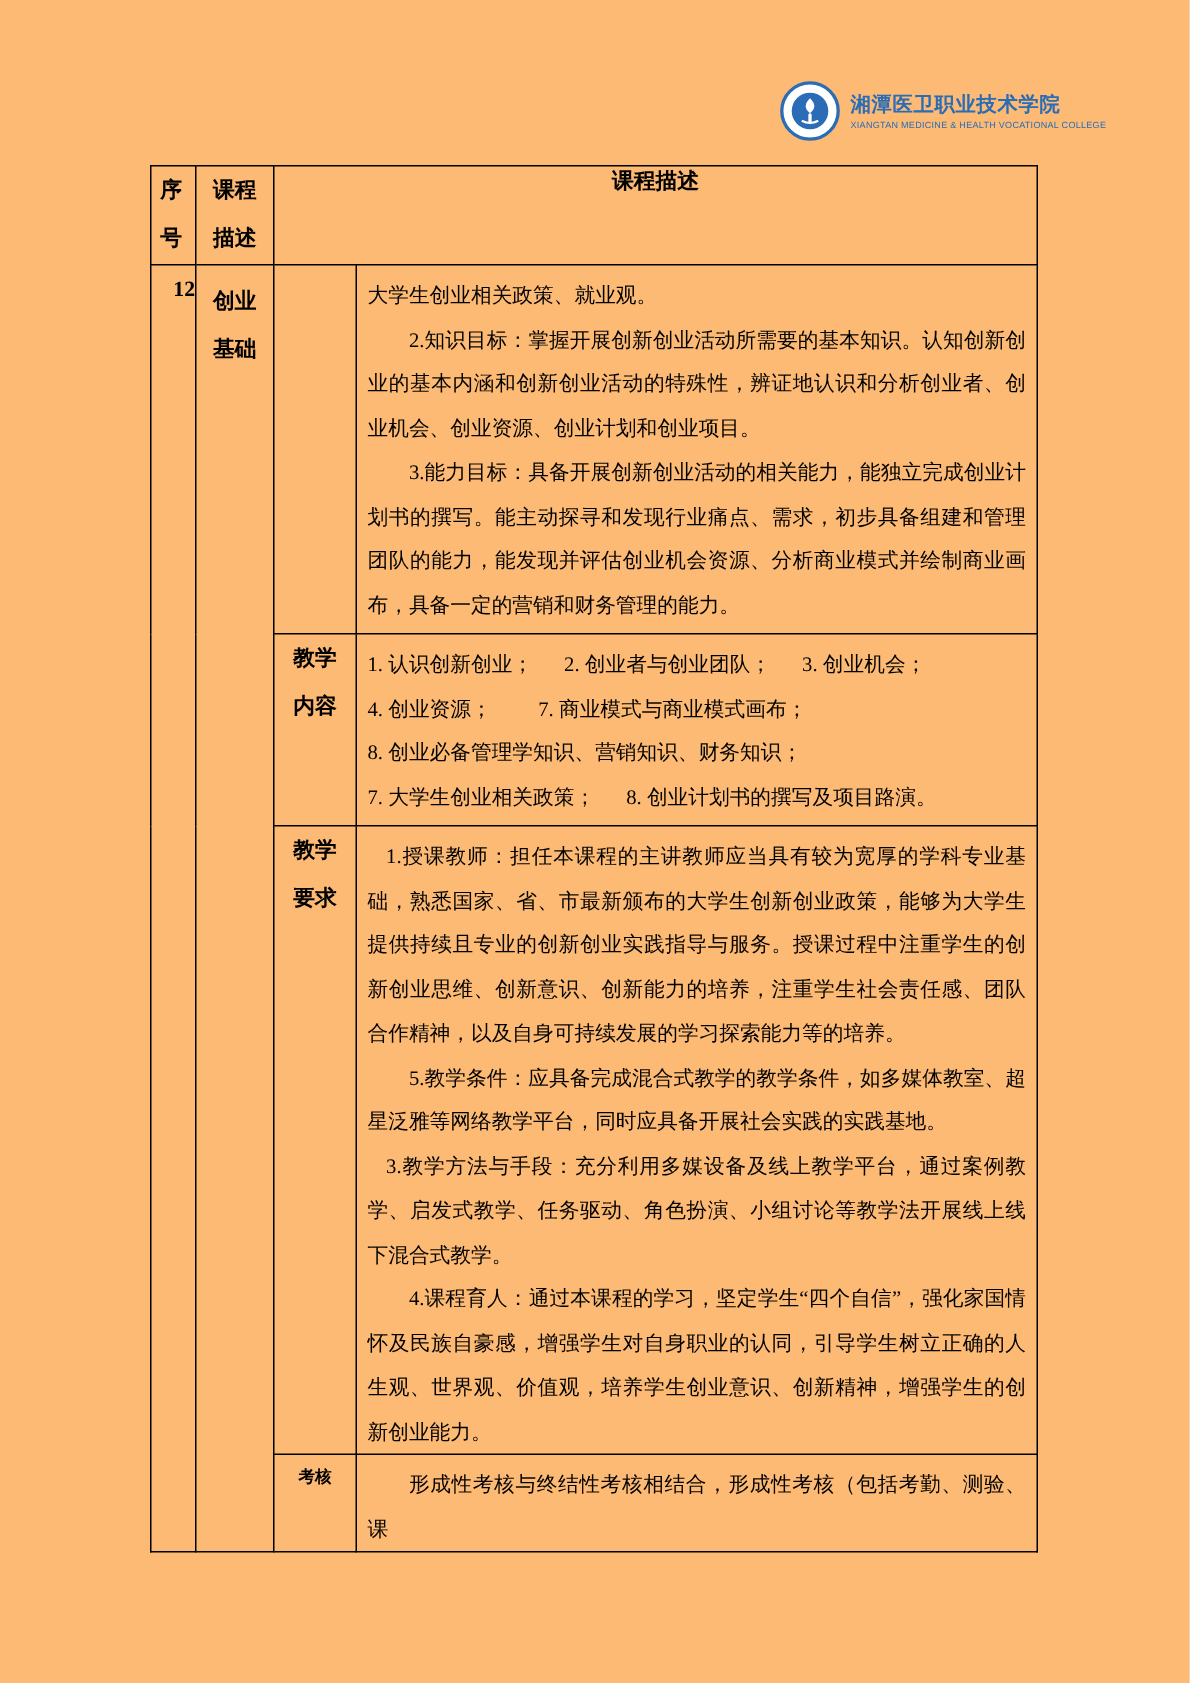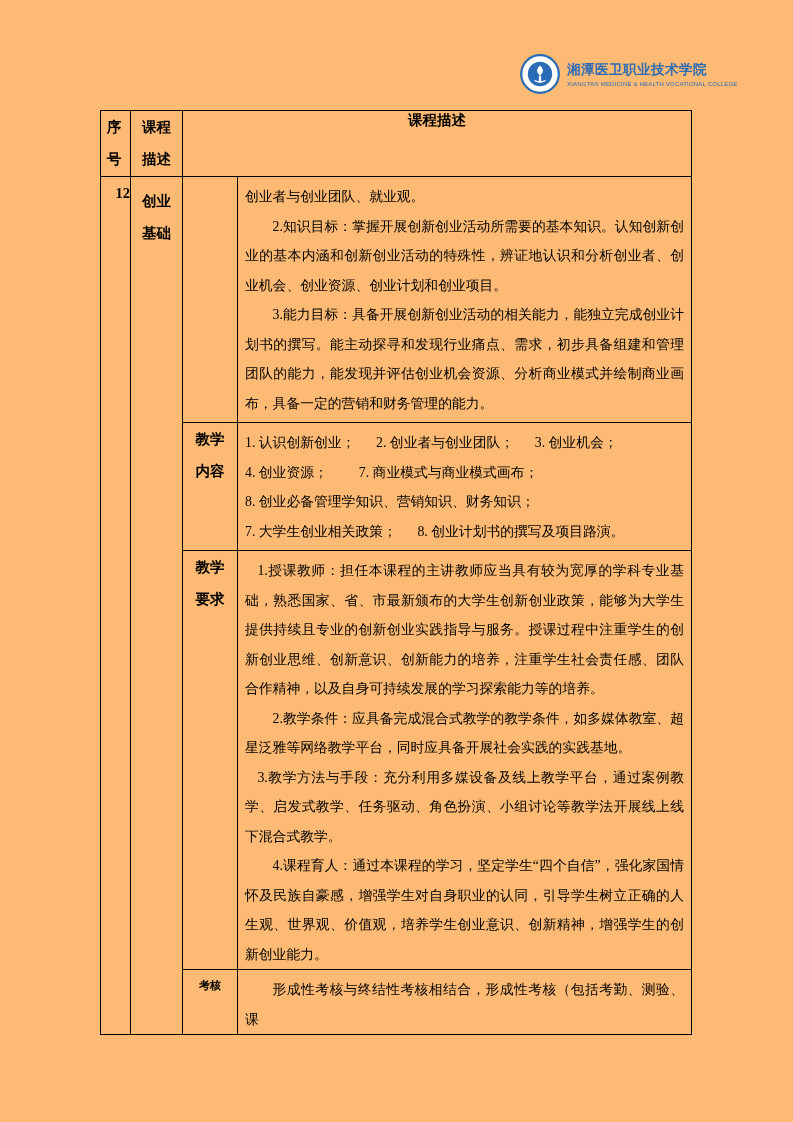--- a/index.html
+++ b/index.html
@@ -95,21 +95,21 @@
       <td class="c-head c-desc-head" colspan="2">课程描述</td>
     </tr>
 
     <tr class="r-over">
       <td class="c-no" rowspan="4">12</td>
       <td class="c-name" rowspan="4">
         <div class="stack2">创业基础</div>
       </td>
       <td></td>
       <td class="c-body">
-        <p>创业者与创业团队、就业观。</p>
+        <p>大学生创业相关政策、就业观。</p>
         <p class="ind2">2.知识目标：掌握开展创新创业活动所需要的基本知识。认知创新创业的基本内涵和创新创业活动的特殊性，辨证地认识和分析创业者、创业机会、创业资源、创业计划和创业项目。</p>
         <p class="ind2">3.能力目标：具备开展创新创业活动的相关能力，能独立完成创业计划书的撰写。能主动探寻和发现行业痛点、需求，初步具备组建和管理团队的能力，能发现并评估创业机会资源、分析商业模式并绘制商业画布，具备一定的营销和财务管理的能力。</p>
       </td>
     </tr>
 
     <tr class="r-tc">
       <td class="c-label">
         <div class="stack2">教学内容</div>
       </td>
       <td class="c-body">
@@ -119,21 +119,21 @@
         <p class="pre-line">7. 大学生创业相关政策；      8. 创业计划书的撰写及项目路演。</p>
       </td>
     </tr>
 
     <tr class="r-req">
       <td class="c-label">
         <div class="stack2">教学要求</div>
       </td>
       <td class="c-body">
         <p class="ind1">1.授课教师：担任本课程的主讲教师应当具有较为宽厚的学科专业基础，熟悉国家、省、市最新颁布的大学生创新创业政策，能够为大学生提供持续且专业的创新创业实践指导与服务。授课过程中注重学生的创新创业思维、创新意识、创新能力的培养，注重学生社会责任感、团队合作精神，以及自身可持续发展的学习探索能力等的培养。</p>
-        <p class="ind2">2.教学条件：应具备完成混合式教学的教学条件，如多媒体教室、超星泛雅等网络教学平台，同时应具备开展社会实践的实践基地。</p>
+        <p class="ind2">5.教学条件：应具备完成混合式教学的教学条件，如多媒体教室、超星泛雅等网络教学平台，同时应具备开展社会实践的实践基地。</p>
         <p class="ind1">3.教学方法与手段：充分利用多媒设备及线上教学平台，通过案例教学、启发式教学、任务驱动、角色扮演、小组讨论等教学法开展线上线下混合式教学。</p>
         <p class="ind2">4.课程育人：通过本课程的学习，坚定学生“四个自信”，强化家国情怀及民族自豪感，增强学生对自身职业的认同，引导学生树立正确的人生观、世界观、价值观，培养学生创业意识、创新精神，增强学生的创新创业能力。</p>
       </td>
     </tr>
 
     <tr class="r-assess">
       <td class="c-label-top">
         <div class="stack2">考核</div>
       </td>
       <td class="c-body">

